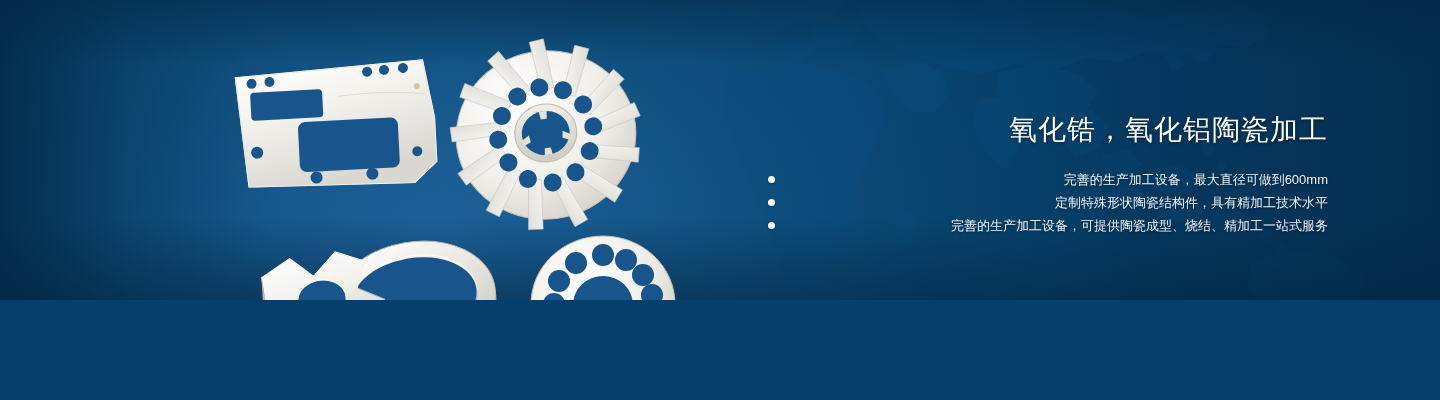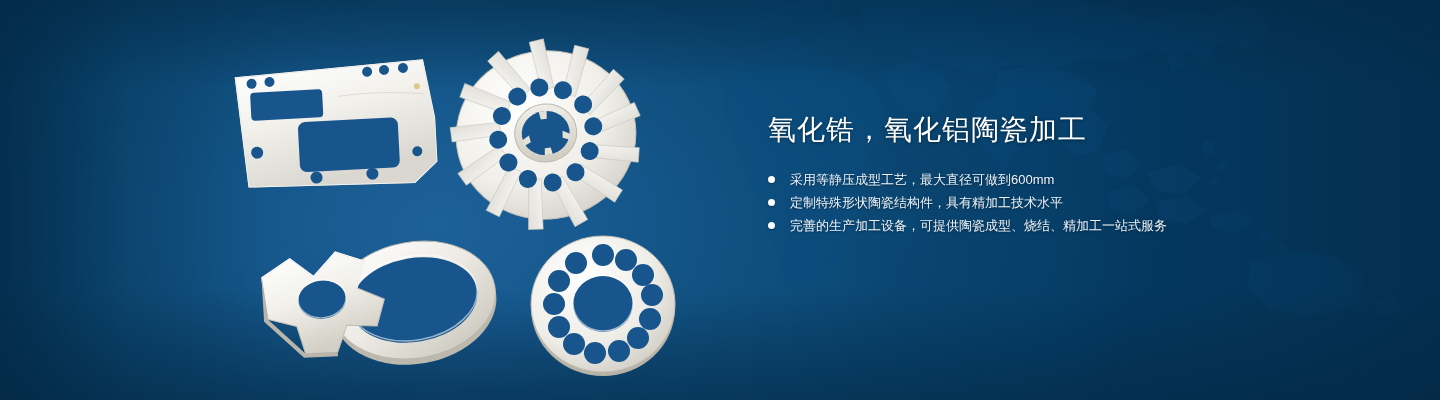--- a/index.html
+++ b/index.html
@@ -7,23 +7,24 @@
     padding: 0;
     background: #063f6b;
   }
   body {
     font-family: "Liberation Sans", "DejaVu Sans", sans-serif;
   }
 
   #banner {
     position: relative;
     width: 1440px;
-    height: 400px;
+    height: 300px;
     overflow: hidden;
     background: #3b82f6;
+    text-align: right;
   }
 
   
   .bg-base {
     position: absolute;
     inset: 0;
     background:
       radial-gradient(ellipse 720px 480px at 430px 225px,
                       #1d6199 0%,
                       #175a90 22%,
@@ -373,21 +374,21 @@
       </svg>
     </div>
 
   </div>
 
   <div class="copy">
     <h1 class="headline">氧化锆，氧化铝陶瓷加工</h1>
     <ul class="features">
       <li class="feature">
         <span class="bullet-dot"></span>
-        <span>采用等静压成型工艺，最大直径可做到600mm</span>
+        <span>完善的生产加工设备，最大直径可做到600mm</span>
       </li>
       <li class="feature">
         <span class="bullet-dot"></span>
         <span>定制特殊形状陶瓷结构件，具有精加工技术水平</span>
       </li>
       <li class="feature">
         <span class="bullet-dot"></span>
         <span>完善的生产加工设备，可提供陶瓷成型、烧结、精加工一站式服务</span>
       </li>
     </ul>

